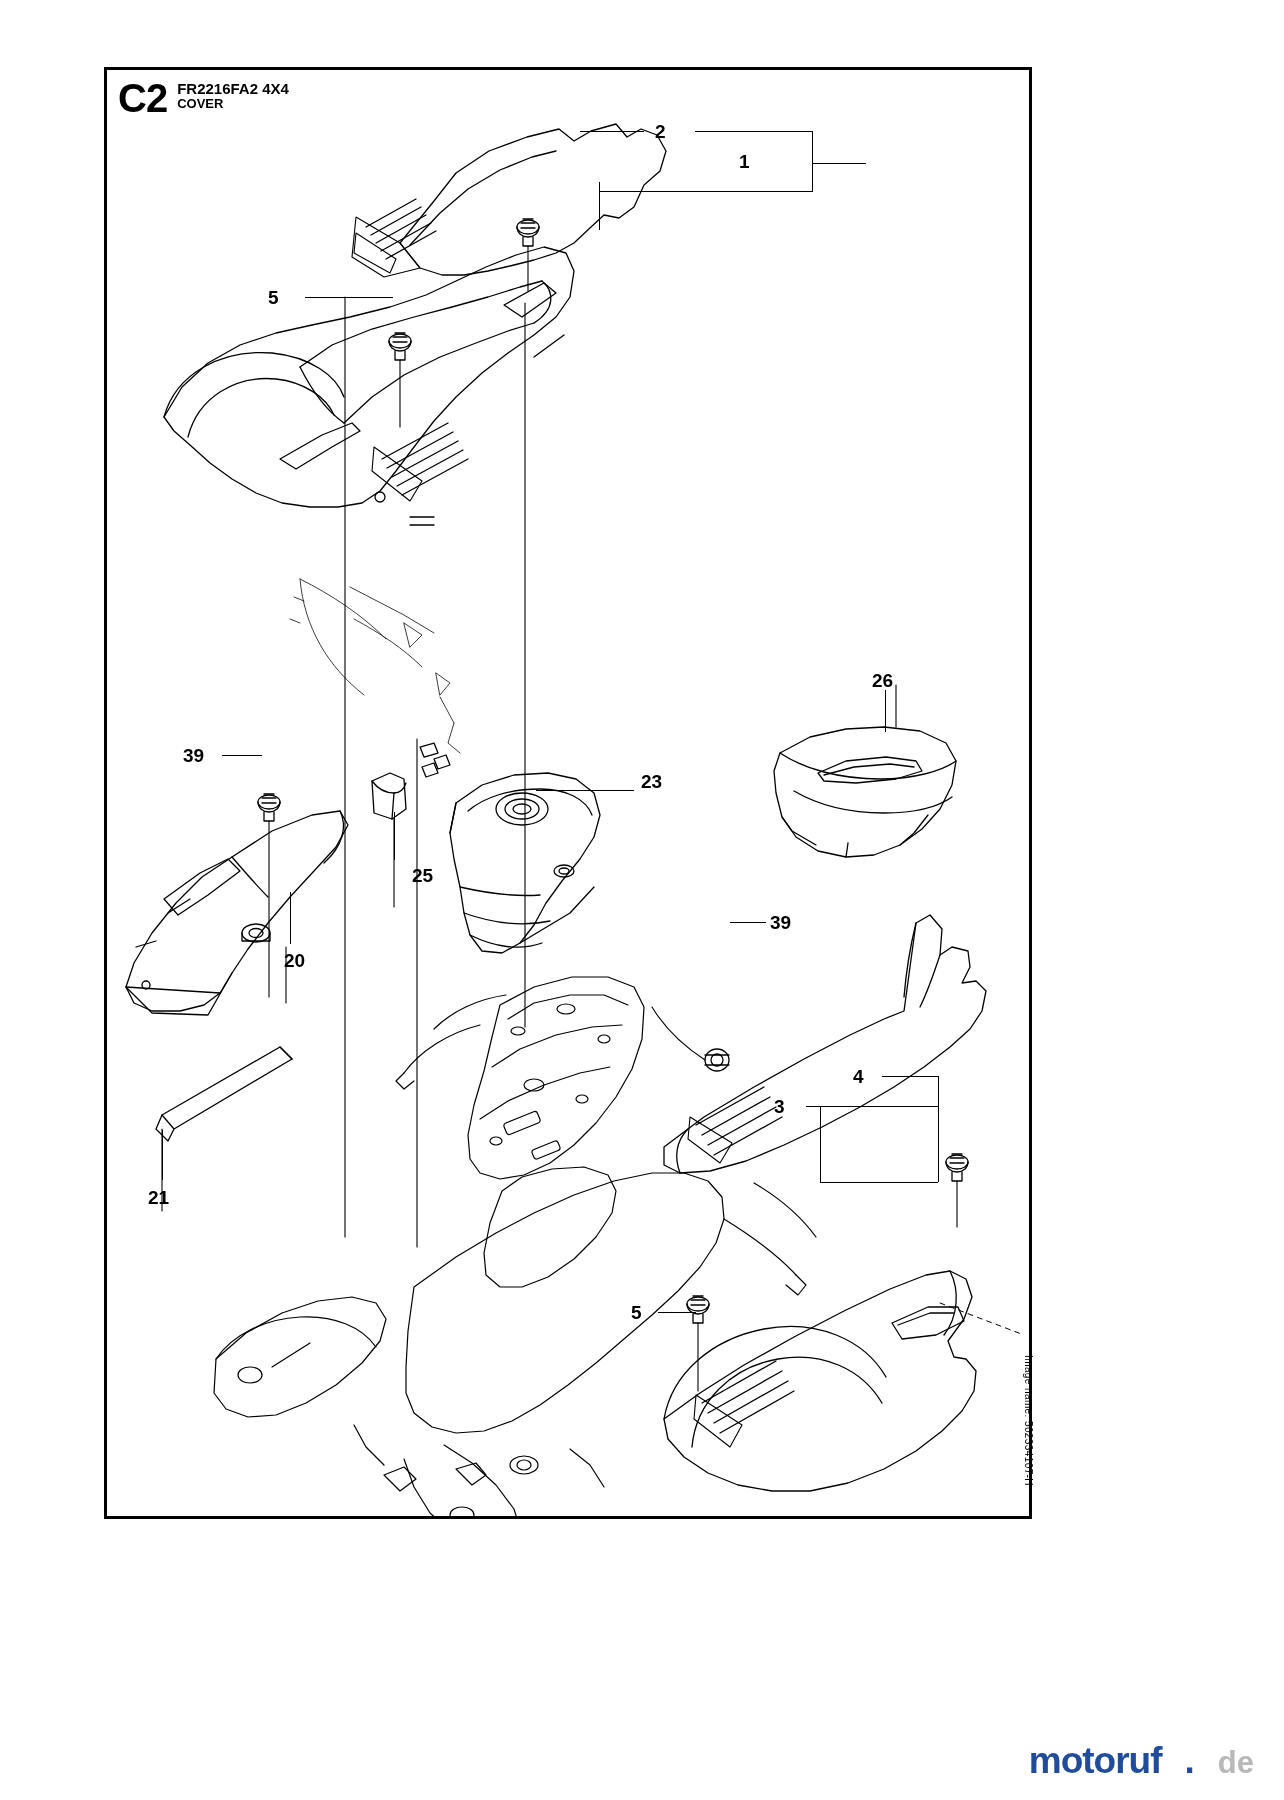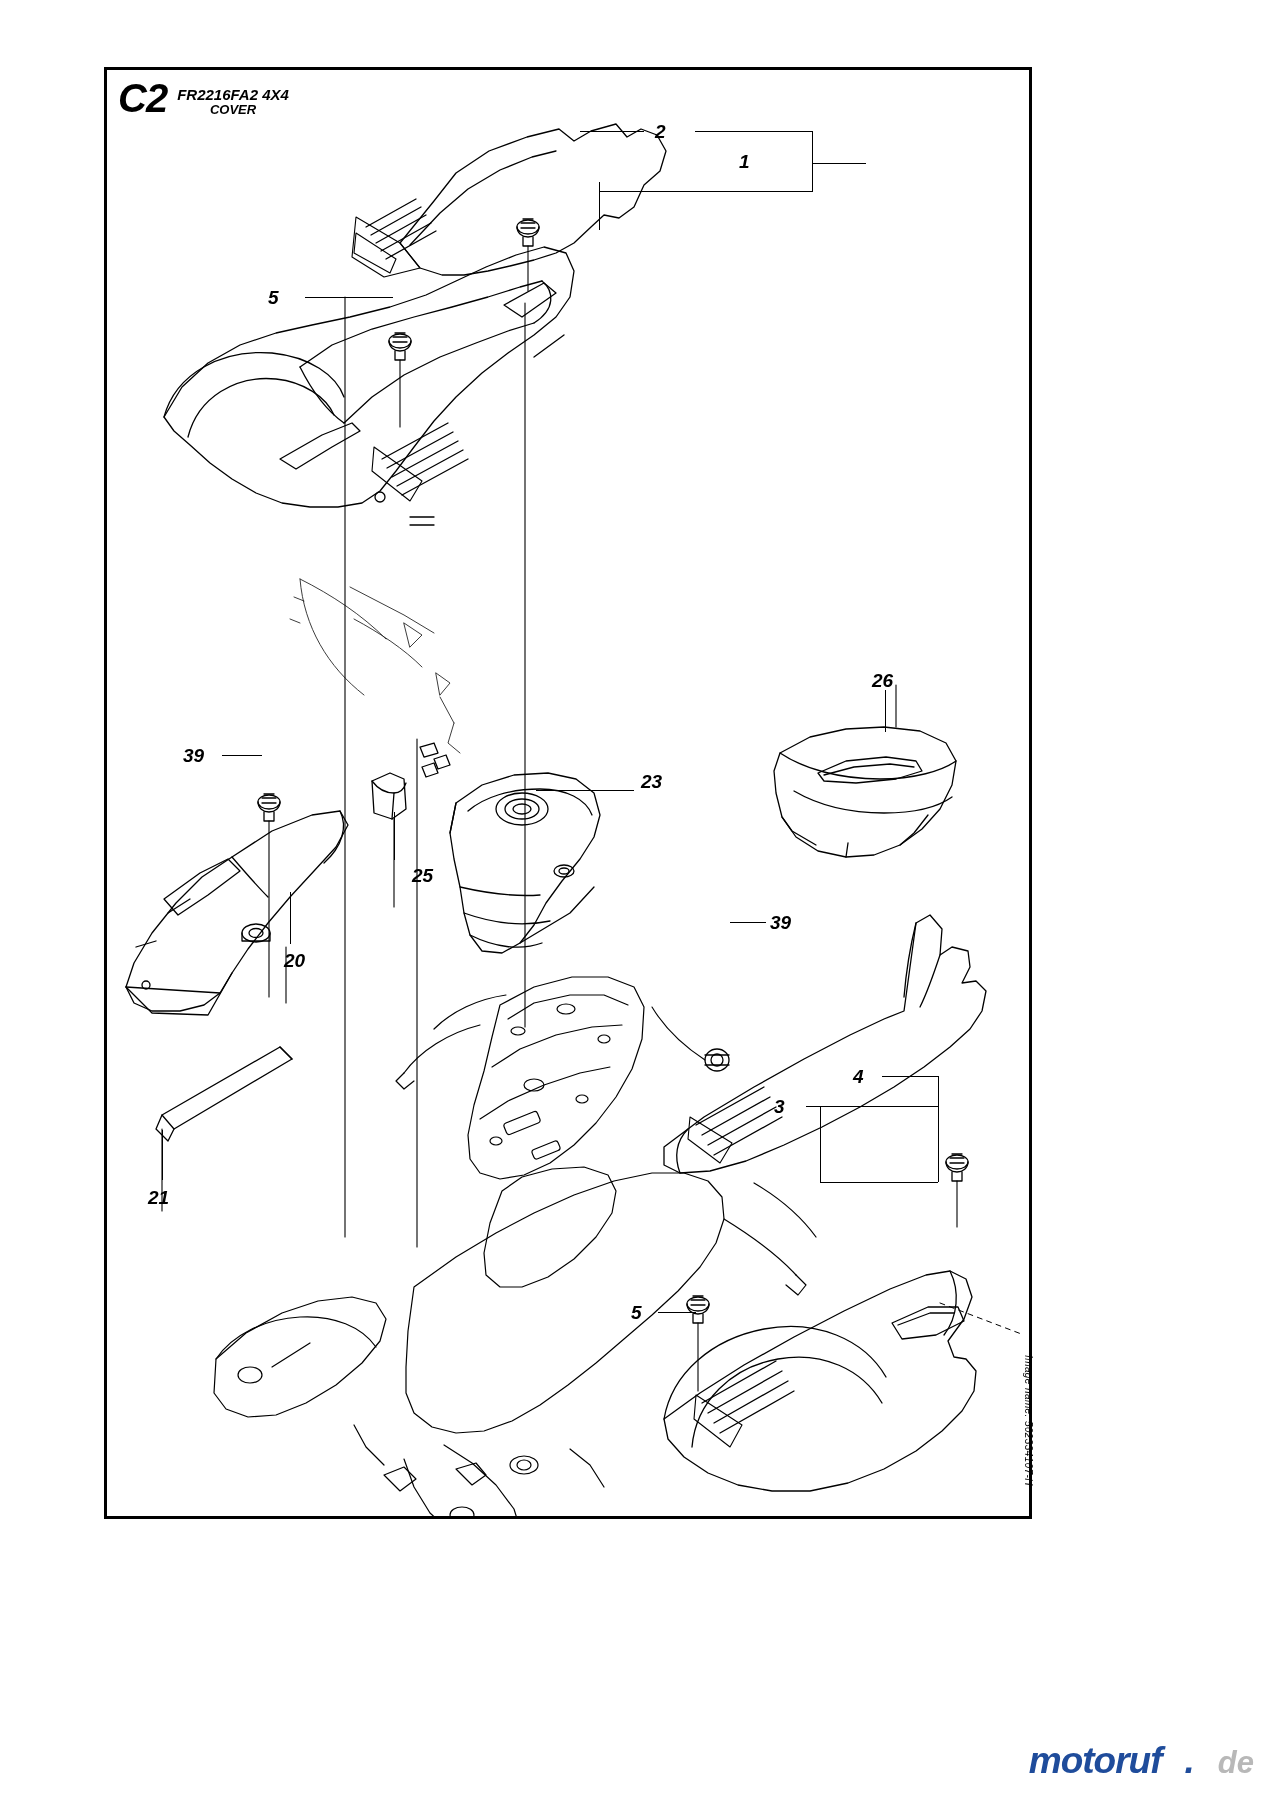--- a/index.html
+++ b/index.html
@@ -1,29 +1,29 @@
 <!DOCTYPE html>
 <html><head>
 <meta charset="utf-8">
 <style>
   html,body{margin:0;padding:0;background:#ffffff;}
   body{width:1284px;height:1800px;position:relative;overflow:hidden;
        font-family:"Liberation Sans",sans-serif;color:#000;}
 
   
-  #page{position:absolute;left:0;top:0;width:1284px;height:1800px;background:#fff;font-style:italic;}
+  #page{position:absolute;left:0;top:0;width:1284px;height:1800px;background:#fff;}
 
   #diagram-frame{position:absolute;left:104px;top:67px;width:928px;height:1452px;
       border:3px solid #000;background:#fff;box-sizing:border-box;}
 
   
   #title-block{position:absolute;left:118px;top:78px;display:flex;align-items:flex-start;}
   #section-code{font-size:40px;font-weight:bold;letter-spacing:-1px;line-height:40px;
        font-family:"Liberation Sans",sans-serif;}
-  #title-text{margin-left:10px;margin-top:9px;line-height:15px;text-align:center;}
+  #title-text{margin-left:10px;margin-top:3px;line-height:15px;}
   #model-name{font-size:15px;font-weight:bold;letter-spacing:0px;font-family:"Liberation Sans",sans-serif;}
   #section-name{font-size:13px;font-weight:bold;letter-spacing:0px;font-family:"Liberation Sans",sans-serif;}
 
   
   .callout{position:absolute;font-size:19px;font-weight:bold;font-family:"Liberation Sans",sans-serif;
        line-height:19px;white-space:nowrap;}
 
   
   .leader{position:absolute;background:#000;}
   .lead-h{height:1px;}

